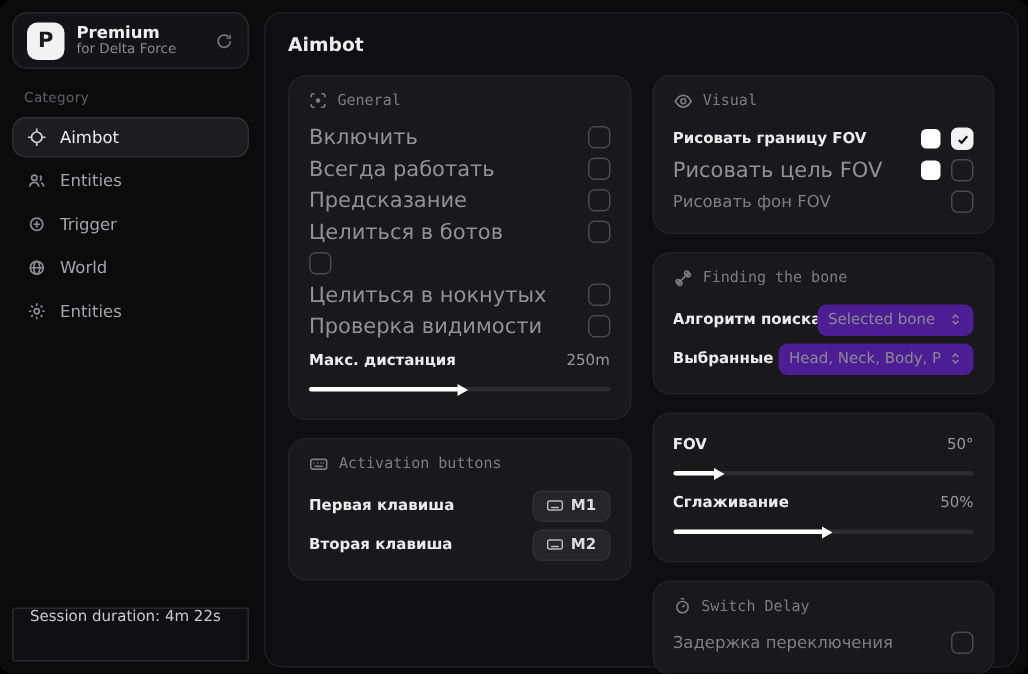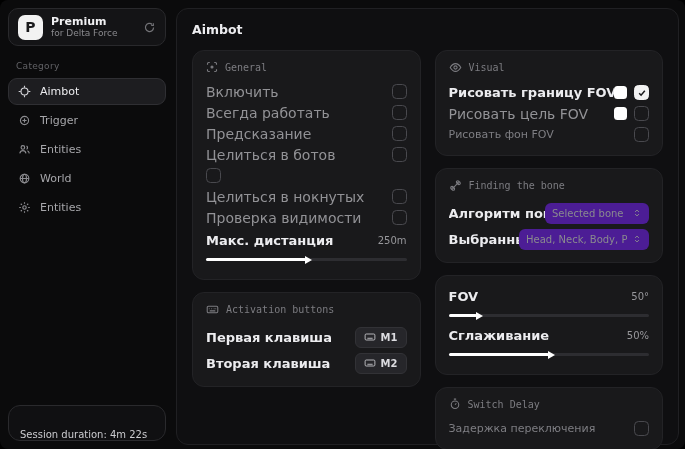--- a/index.html
+++ b/index.html
@@ -28,22 +28,22 @@
   .nav-item {
     display:flex; align-items:center; gap:9px; height:27px; padding:0 9px;
     border-radius:9px; border:1px solid transparent; margin-bottom:2px;
     font-size:11px; color:#a6a6aa; cursor:default;
   }
   .nav-item .ni { display:flex; color:#8d8d91; }
   .nav-item.sel { background:#1d1d20; border-color:#2f2f33; color:#ebebee; }
   .nav-item.sel .ni { color:#d2d2d6; }
   .session-box {
     position:absolute; left:8px; right:8px; bottom:8px; height:36px;
-    border:1px solid #2a2a2d; border-radius:12px; background:#101012;
-    display:flex; align-items:flex-end; padding:0 11px;
+    border:1px solid #2a2a2d; border-radius:2px; background:#101012;
+    display:flex; align-items:flex-start; padding:0 11px;
     font-size:10px; color:#cbcbcf;
   }
   
   .main {
     position:absolute; left:176px; top:8px; width:503px; height:437px;
     background:#0f0f11; border:1px solid #202023; border-radius:12px;
     padding:13px 15px;
   }
   .main-title { font-size:12.5px; font-weight:bold; color:#ededf0; margin-bottom:13px; }
   .cols { display:flex; gap:14px; }
@@ -55,21 +55,21 @@
   .panel-head {
     display:flex; align-items:center; gap:7px; margin-bottom:8px;
     font-family:"DejaVu Sans Mono","Liberation Mono",monospace;
     font-size:10px; color:#7c7c81;text-align:center;
   }
   .panel-head .pi { display:flex; color:#7c7c81; }
   .row { display:flex; align-items:center; justify-content:space-between; min-height:21px; }
   .row.tall { min-height:26px; }
   .lbl-dim { font-size:14px; color:#929296; }
   .lbl-dim2 { font-size:11px; color:#7e7e83; }
-  .lbl-strong { font-size:13px; font-weight:bold; color:#ececef; white-space:nowrap; overflow:hidden; }
+  .lbl-strong { font-size:10px; font-weight:bold; color:#ececef; white-space:nowrap; overflow:hidden; }
   .val { font-size:10px; color:#97979b; flex:none; }
   .cbx {
     width:15px; height:15px; border:1.5px solid #49494e; border-radius:4.5px;
     background:transparent; flex:none; display:flex; align-items:center; justify-content:center;
   }
   .cbx svg { visibility:hidden; }
   .cbx.on { background:#f2f2f2; border-color:#f2f2f2; }
   .cbx.on svg { visibility:visible; }
   .right-cluster { display:flex; align-items:center; gap:7px; flex:none; }
   .swatch { width:13px; height:13px; border-radius:3.5px; flex:none; }
@@ -122,36 +122,36 @@
           <circle cx="8" cy="8" r="4.3"></circle>
             <path d="M8 .8v2.6M8 12.6v2.6M.8 8h2.6M12.6 8h2.6"></path>
         </svg>
       </span>
       <span>Aimbot</span>
     </div>
 
     <div class="nav-item">
       <span class="ni">
         <svg width="13" height="13" viewBox="0 0 16 16" fill="none" stroke="currentColor" stroke-width="1.4">
-          <circle cx="8" cy="8" r="5"></circle>
-            <path d="M8 5.4v5.2M5.4 8h5.2"></path>
-        </svg>
-      </span>
-      <span>Trigger</span>
+          <circle cx="6" cy="5.5" r="2.2"></circle>
+            <path d="M2.2 12.8c.5-2.3 2-3.5 3.8-3.5s3.3 1.2 3.8 3.5"></path>
+            <path d="M10.5 3.8a2.2 2.2 0 0 1 0 3.9M11.6 9.6c1.2.5 2 1.6 2.3 3.2"></path>
+        </svg>
+      </span>
+      <span>Entities</span>
     </div>
 
     <div class="nav-item">
       <span class="ni">
         <svg width="13" height="13" viewBox="0 0 16 16" fill="none" stroke="currentColor" stroke-width="1.4">
-          <circle cx="6" cy="5.5" r="2.2"></circle>
-            <path d="M2.2 12.8c.5-2.3 2-3.5 3.8-3.5s3.3 1.2 3.8 3.5"></path>
-            <path d="M10.5 3.8a2.2 2.2 0 0 1 0 3.9M11.6 9.6c1.2.5 2 1.6 2.3 3.2"></path>
-        </svg>
-      </span>
-      <span>Entities</span>
+          <circle cx="8" cy="8" r="5"></circle>
+            <path d="M8 5.4v5.2M5.4 8h5.2"></path>
+        </svg>
+      </span>
+      <span>Trigger</span>
     </div>
 
     <div class="nav-item">
       <span class="ni">
         <svg width="13" height="13" viewBox="0 0 16 16" fill="none" stroke="currentColor" stroke-width="1.4">
           <circle cx="8" cy="8" r="5.3"></circle>
             <ellipse cx="8" cy="8" rx="2.4" ry="5.3"></ellipse>
             <path d="M2.7 8h10.6"></path>
         </svg>
       </span>

